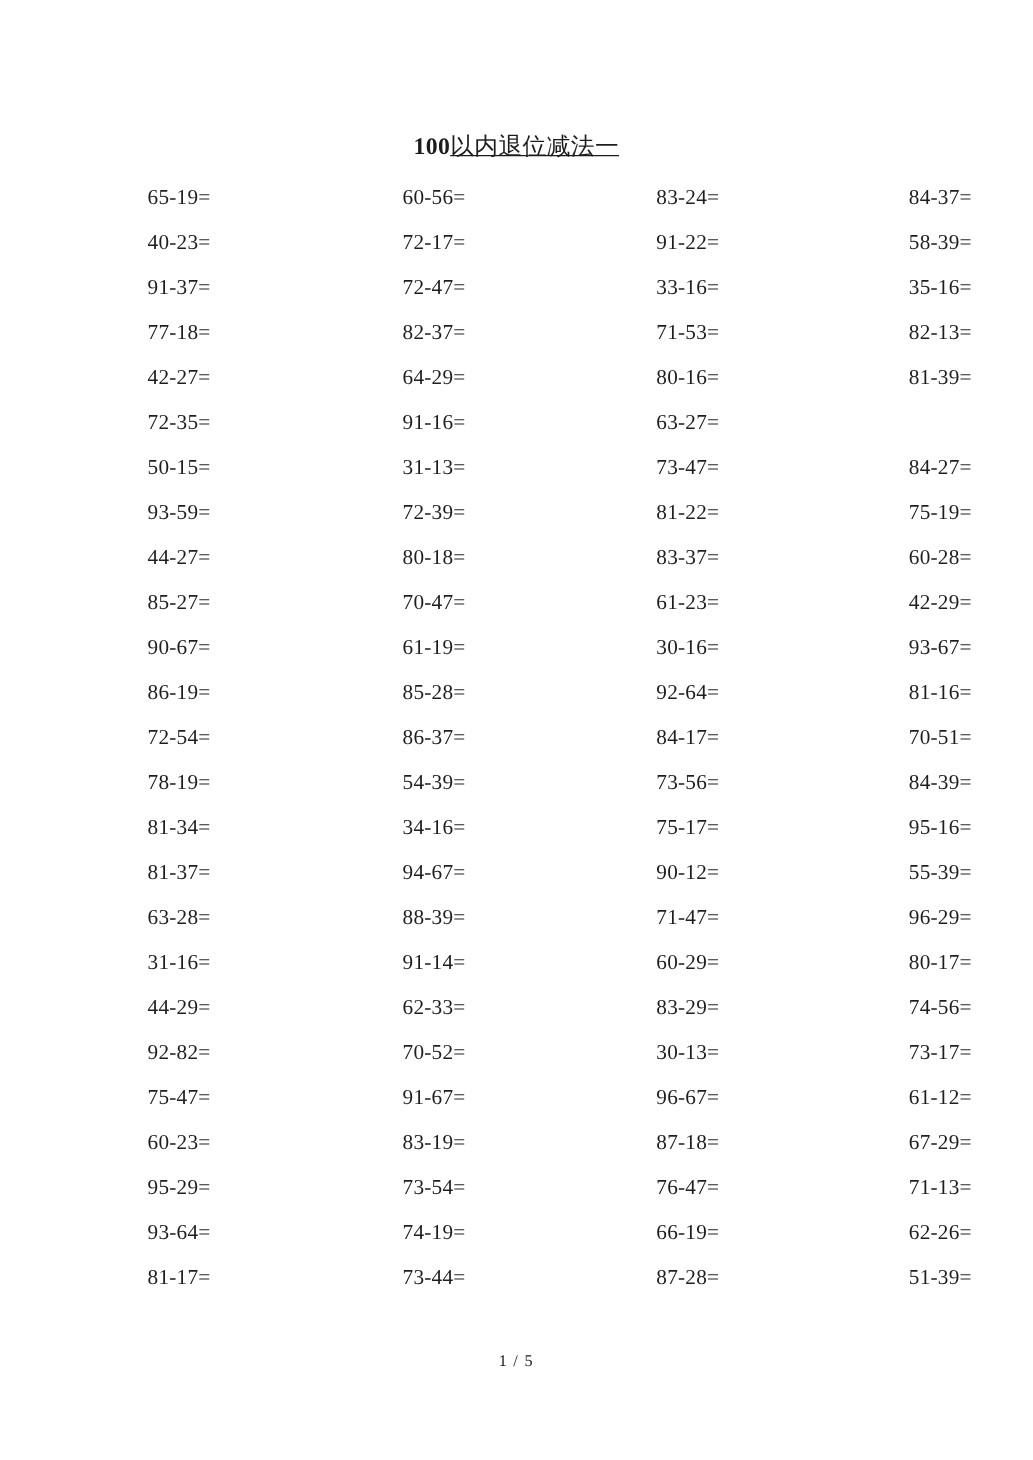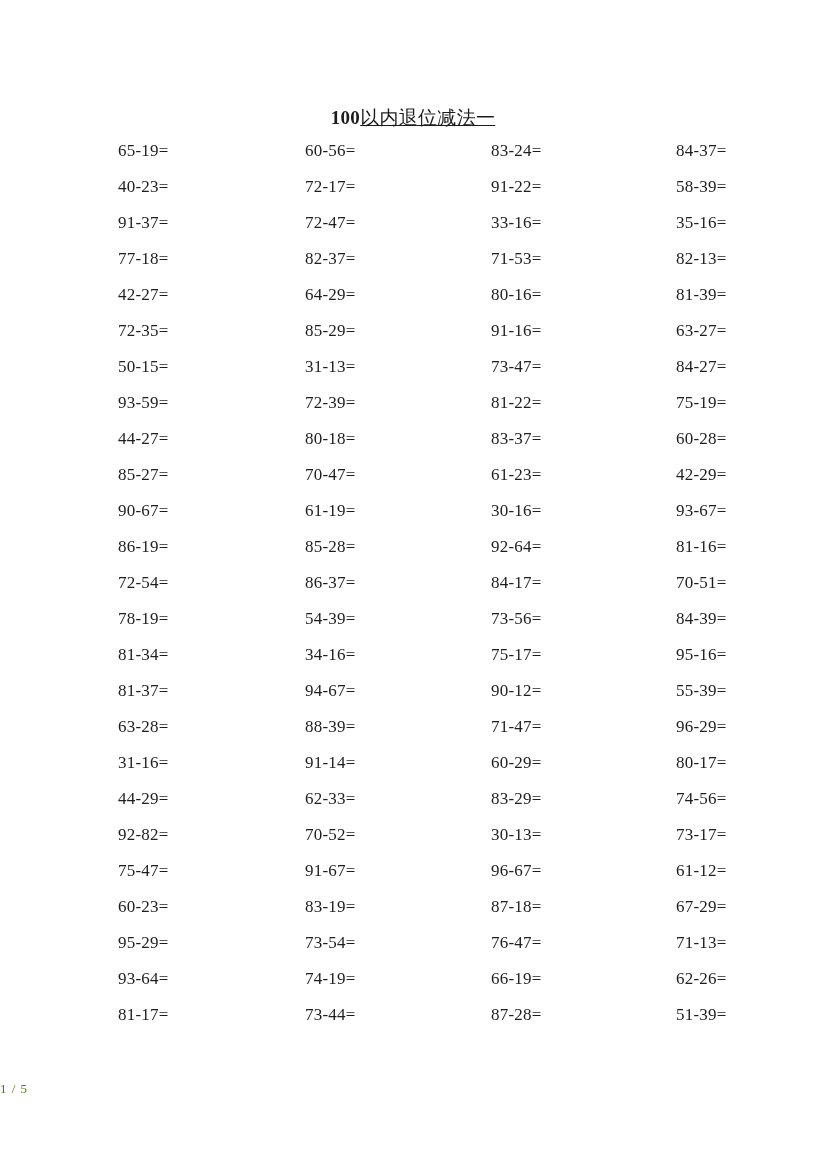--- a/index.html
+++ b/index.html
@@ -46,43 +46,45 @@
   }
   .problem-grid {
     position: absolute;
     left: 110px;
     top: 140px;
     width: 620px;
   }
   .problem-row {
     display: flex;
     height: 36px;
-    align-items: flex-start;
+    align-items: center;
+    gap: 17px;
   }
   .problem-cell {
     width: 179px;
     flex: 0 0 179px;
     font-size: 17px;
     line-height: 22px;
     color: #1e1e1e;
     white-space: nowrap;
     letter-spacing: 0.2px;
   }
   .problem-cell:nth-child(1) { padding-left: 8px; }
   .problem-cell:nth-child(2) { padding-left: 8px; }
   .problem-cell:nth-child(3) { padding-left: 7px; }
   .problem-cell:nth-child(4) { padding-left: 6px; }
   .page-footer {
     position: absolute;
     left: 0;
     top: 1080px;
     width: 826px;
+    text-align: center;
     font-size: 13px;
     line-height: 18px;
-    color: #4d7c0f;
+    color: #0f172a;
     letter-spacing: 1px;
   }
 </style>
 </head>
 <body>
 
 <div class="page">
 
   <div class="worksheet-title">
     <span class="title-number">100</span><span class="title-text">以内退位减法一</span>
@@ -114,21 +116,20 @@
         <div class="problem-cell">82-13=</div>
       </div>
       <div class="problem-row">
         <div class="problem-cell">42-27=</div>
         <div class="problem-cell">64-29=</div>
         <div class="problem-cell">80-16=</div>
         <div class="problem-cell">81-39=</div>
       </div>
       <div class="problem-row">
         <div class="problem-cell">72-35=</div>
-        <div class="problem-cell">85-29=</div>
         <div class="problem-cell">91-16=</div>
         <div class="problem-cell">63-27=</div>
       </div>
       <div class="problem-row">
         <div class="problem-cell">50-15=</div>
         <div class="problem-cell">31-13=</div>
         <div class="problem-cell">73-47=</div>
         <div class="problem-cell">84-27=</div>
       </div>
       <div class="problem-row">

